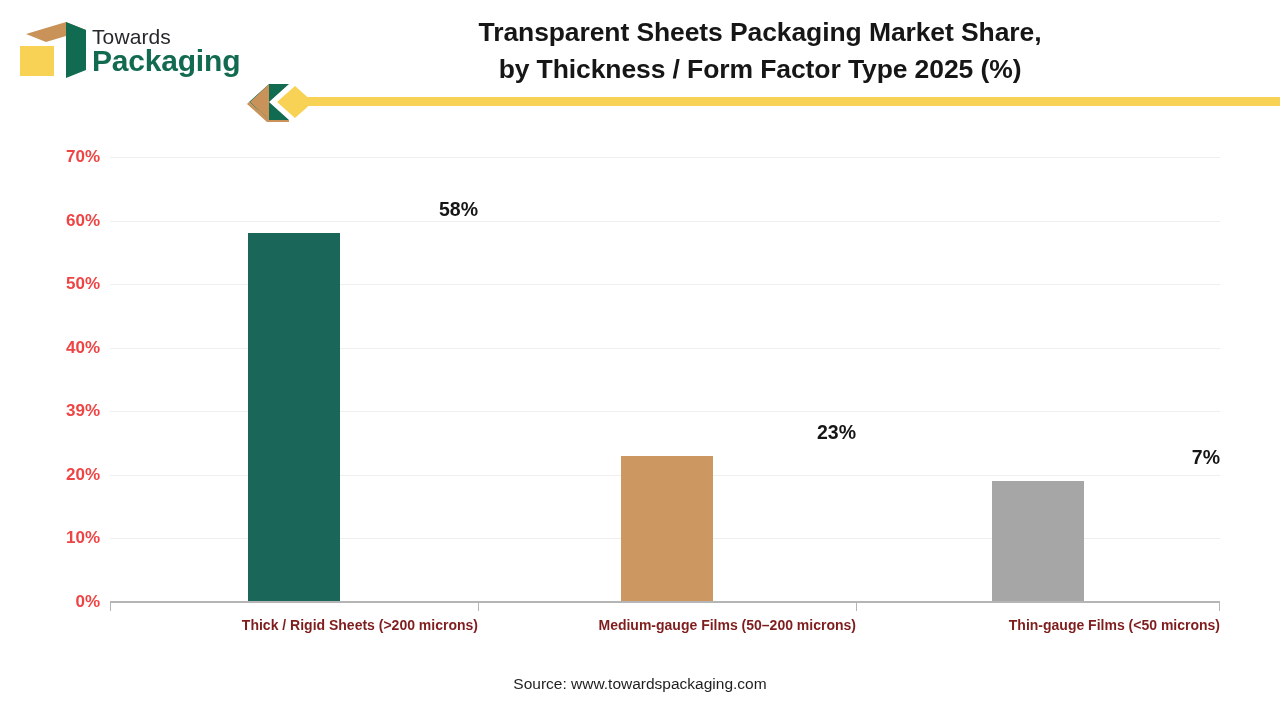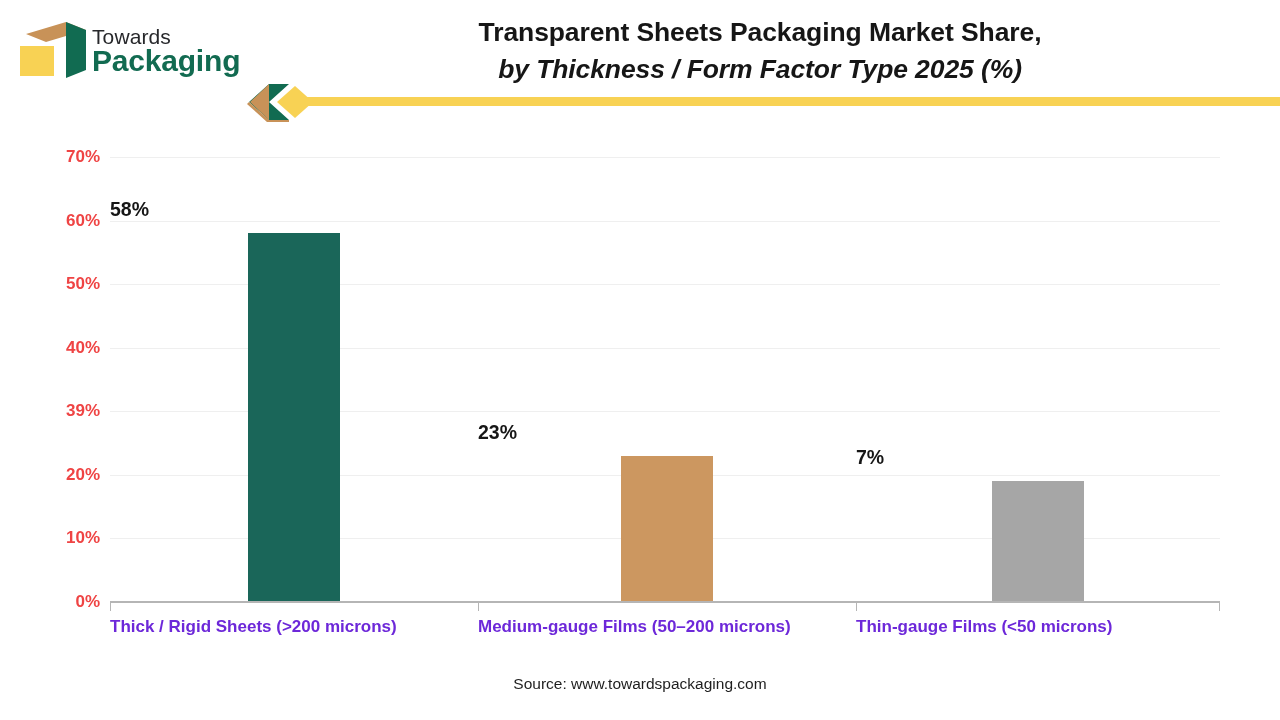--- a/index.html
+++ b/index.html
@@ -64,21 +64,21 @@
     left: 300px;
     top: 14px;
     width: 920px;
     text-align: center;
     font-size: 26.5px;
     font-weight: 700;
     color: #161616;
     line-height: 1.40;
     letter-spacing: -.1px;
   }
-  #chart-title .tl2 { display: block; font-style: italic; }
+  #chart-title .tl2 { display: block; }
 
   
   #deco {
     position: absolute;
     left: 243px;
     top: 82px;
     width: 1037px;
     height: 40px;
   }
   #deco-rule {
@@ -150,32 +150,32 @@
     bottom: 0;
   }
   .bar-group {
     position: absolute;
     top: 157px;
     height: 445px;
   }
   .bar-value {
     position: absolute;
     width: 100%;
-    text-align: left;
+    text-align: right;
     font-size: 19.5px;
     font-weight: 700;
     color: #161616;
   }
   .cat-label {
     position: absolute;
     top: 617px;
-    text-align: left;
-    font-size: 17px;
-    font-weight: 700;
-    color: #6d28d9;
+    text-align: right;
+    font-size: 14px;
+    font-weight: 700;
+    color: #7f1d1d;
     white-space: nowrap;
   }
 
   #source {
     position: absolute;
     left: 0;
     top: 675px;
     width: 1280px;
     text-align: center;
     font-size: 15.5px;

